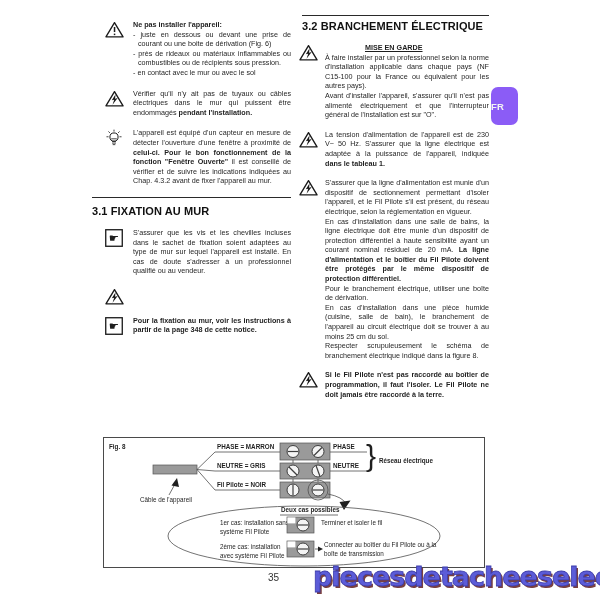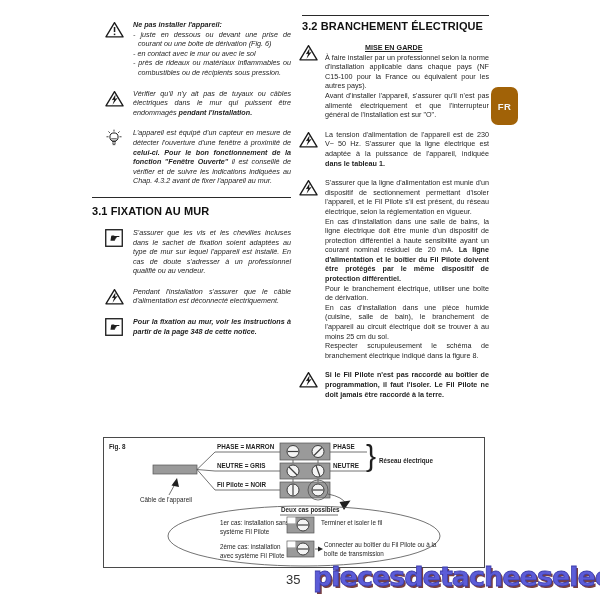--- a/index.html
+++ b/index.html
@@ -2,40 +2,40 @@
 <html><head>
 <meta charset="utf-8">
 <style>
   html,body{margin:0;padding:0;}
   body{width:600px;height:600px;background:#ffffff;position:relative;overflow:hidden;
        font-family:"Liberation Sans",sans-serif;color:#1f1f1f;}
   .col{position:absolute;}
   #left-col{left:92px;top:20px;width:199px;}
   #right-col{left:299px;top:12px;width:190px;}
   .block{display:flex;align-items:flex-start;}
-  #left-col .block{margin-bottom:11px;font-style:italic;}
+  #left-col .block{margin-bottom:11px;}
   #right-col .block{margin-bottom:10px;}
   #left-col .icon{width:41px;flex:0 0 41px;padding-left:13px;box-sizing:border-box;padding-top:1px;}
   #right-col .icon{width:26px;flex:0 0 26px;padding-top:1px;}
   .icon svg{display:block;}
   .btext{flex:1;font-size:7.2px;line-height:9.6px;text-align:justify;}
   .para{margin:0;}
   .para.hang{padding-left:5px;text-indent:-5px;}
   .b{font-weight:bold;}
   .u{text-decoration:underline;padding-left:40px;}
   .heading{font-weight:bold;font-size:11px;letter-spacing:0.1px;margin:7px 0 11px 0;color:#111;}
   #right-col .heading{margin-left:3px;margin-top:4px;}
   .rule{border-top:1.3px solid #2a2a2a;margin:8px 0 0 0;}
   #right-col .rule{margin-left:3px;margin-top:3px;}
-  .fr-tab{position:absolute;left:491px;top:87px;width:27px;height:38px;background:#a16207;
-          border-radius:7px;display:flex;align-items:center;justify-content:center;}
+  .fr-tab{position:absolute;left:491px;top:87px;width:27px;height:38px;background:#8b5cf6;
+          border-radius:7px;display:flex;align-items:center;justify-content:flex-start;}
   .fr-tab span{color:#f3f3f3;font-weight:bold;font-size:9.5px;letter-spacing:0.3px;}
   .figure-box{position:absolute;left:103px;top:437px;width:380px;height:129px;
               border:1px solid #4a4a4a;background:#fff;}
-  .page-number{position:absolute;left:286px;top:572px;font-size:13px;color:#333;}
+  .page-number{position:absolute;left:268px;top:572px;font-size:10px;color:#333;}
   .watermark{position:absolute;left:313px;top:561px;font-size:27px;font-weight:bold;
              font-family:"DejaVu Sans",sans-serif;color:#5c5cd8;letter-spacing:-1px;
              -webkit-text-stroke:0.8px #3d3daa;text-shadow:1.8px 2.2px 0 #7a4040;z-index:5;white-space:nowrap;}
   svg text{font-family:"Liberation Sans",sans-serif;fill:#1f1f1f;}
   .fl{stroke:#4f4f4f;stroke-width:0.8;fill:none;}
   .ft{font-size:6.3px;}
   .fb{font-weight:bold;}
   .term{fill:#9a9a9a;stroke:#555;stroke-width:0.7;}
   .screw{fill:#f4f4f4;stroke:#3f3f3f;stroke-width:1;}
   .slot{stroke:#3f3f3f;stroke-width:1.2;}
@@ -48,22 +48,22 @@
       <span class="icon">
         <svg viewBox="0 0 24 21" width="19" height="17">
           <path d="M12 1.8 L22.8 19.8 L1.2 19.8 Z" fill="#fff" stroke="#1a1a1a" stroke-width="1.7" stroke-linejoin="round"></path>
           <rect x="11.1" y="7.3" width="1.9" height="6.4" fill="#1a1a1a"></rect>
           <rect x="11.1" y="15.7" width="1.9" height="1.9" fill="#1a1a1a"></rect>
         </svg>
       </span>
       <div class="btext">
         <div class="para"><span class="b">Ne pas installer l'appareil:</span></div>
         <div class="para hang"><span>- juste en dessous ou devant une prise de courant ou une boite de dérivation (Fig. 6)</span></div>
+        <div class="para hang"><span>- près de rideaux ou matériaux inflammables ou combustibles ou de récipients sous pression.</span></div>
         <div class="para hang"><span>- en contact avec le mur ou avec le sol</span></div>
-        <div class="para hang"><span>- près de rideaux ou matériaux inflammables ou combustibles ou de récipients sous pression.</span></div>
       </div>
     </div>
     <div class="block">
       <span class="icon">
         <svg viewBox="0 0 24 21" width="19" height="17">
           <path d="M12 1.8 L22.8 19.8 L1.2 19.8 Z" fill="#fff" stroke="#1a1a1a" stroke-width="1.7" stroke-linejoin="round"></path>
           <path d="M13.4 5.2 L8.6 12.8 L11.6 12.1 L9.5 18.4 L16 10 L12.7 10.8 Z" fill="#1a1a1a"></path>
         </svg>
       </span>
       <div class="btext">
@@ -104,23 +104,20 @@
         <div class="para"><span>S'assurer que les vis et les chevilles incluses dans le sachet de fixation soient adaptées au type de mur sur lequel l'appareil est installé. En cas de doute s'adresser à un professionnel qualifié ou au vendeur.</span></div>
       </div>
     </div>
     <div class="block">
       <span class="icon">
         <svg viewBox="0 0 24 21" width="19" height="17">
           <path d="M12 1.8 L22.8 19.8 L1.2 19.8 Z" fill="#fff" stroke="#1a1a1a" stroke-width="1.7" stroke-linejoin="round"></path>
           <path d="M13.4 5.2 L8.6 12.8 L11.6 12.1 L9.5 18.4 L16 10 L12.7 10.8 Z" fill="#1a1a1a"></path>
         </svg>
       </span>
-      <div class="btext">
-        <div class="para"><span>Pendant l'installation s'assurer que le câble d'alimentation est déconnecté electriquement.</span></div>
-      </div>
     </div>
     <div class="block">
       <span class="icon">
         <svg viewBox="0 0 22 22" width="18" height="18">
           <rect x="0.9" y="0.9" width="20.2" height="20.2" fill="#fff" stroke="#1a1a1a" stroke-width="1.6"></rect>
           <text x="11" y="15.8" font-size="14" text-anchor="middle" fill="#111" font-family="DejaVu Sans, sans-serif">☛</text>
         </svg>
       </span>
       <div class="btext">
         <div class="para"><span class="b">Pour la fixation au mur, voir les instructions à partir de la page 348 de cette notice.</span></div>

